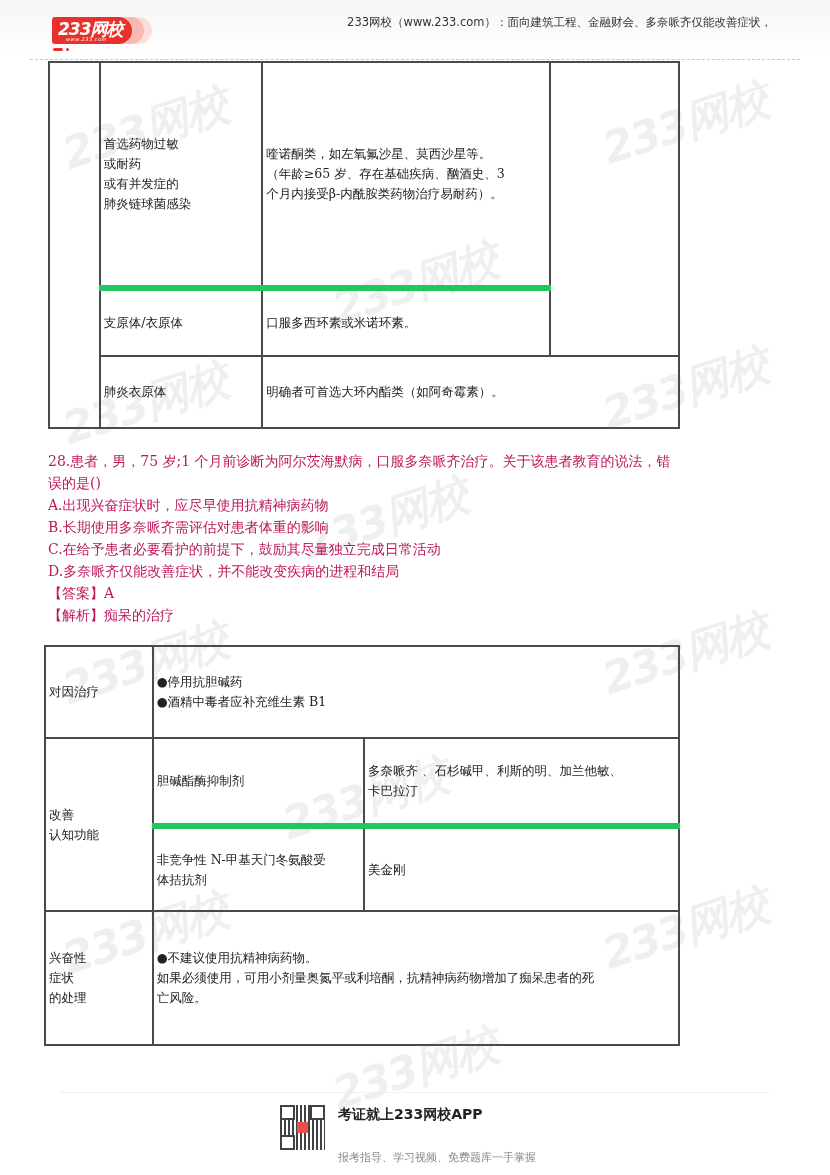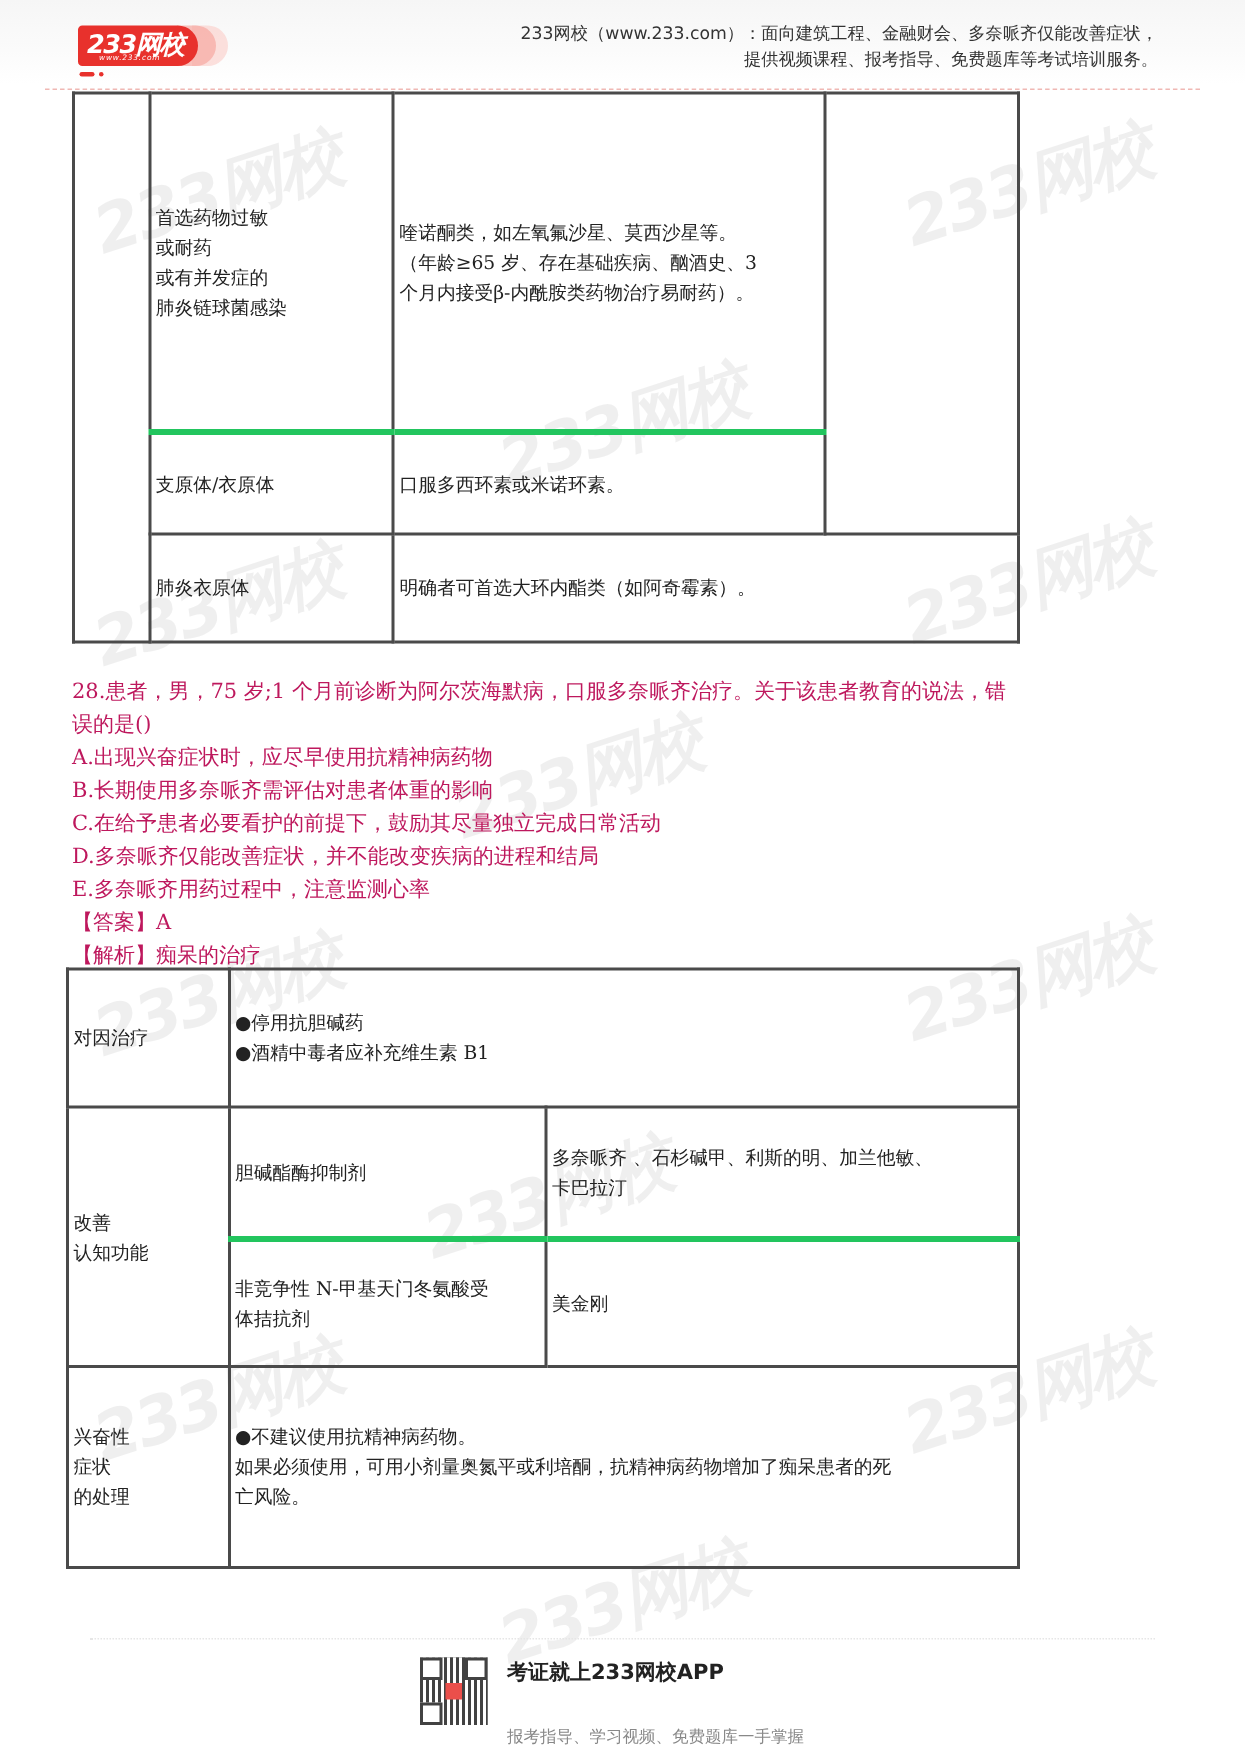--- a/index.html
+++ b/index.html
@@ -11,21 +11,21 @@
   .logo-text{position:absolute;left:6px;top:1px;font-family:"DejaVu Sans",sans-serif;font-weight:bold;font-style:italic;font-size:17px;letter-spacing:-1px;}
   .logo-url{position:absolute;left:14px;top:19px;font-family:"DejaVu Sans",sans-serif;font-size:5px;font-style:italic;letter-spacing:.5px;}
   .logo-dash{position:absolute;left:53px;top:48px;width:10px;height:3px;background:#e8312c;border-radius:2px;}
   .logo-dot{position:absolute;left:66px;top:48px;width:3px;height:3px;background:#e8312c;border-radius:50%;}
   .tagline{position:absolute;right:58px;top:14px;text-align:right;font-family:"DejaVu Sans",sans-serif;font-size:11.5px;line-height:17px;color:#333;}
   .hdr-rule{position:absolute;left:30px;top:59px;width:770px;border-top:1px dashed #f0b8b4;}
 
   table.t{position:absolute;border-collapse:collapse;font-size:12.5px;line-height:20px;}
   table.t td{border:2px solid #4a4a4a;padding:0 3px;vertical-align:middle;}
   table.t td.thin-b{border-bottom:1px solid #222;}
-  table.t td.thin-t{border-top:4px solid #22c55e;}
+  table.t td.thin-t{border-top:6px solid #22c55e;}
 
   .q{position:absolute;left:48px;top:450px;width:740px;font-size:14px;line-height:22px;color:#be185d;}
   .q p{margin:0;}
   .footer-rule{position:absolute;left:60px;top:1092px;width:710px;border-top:1px dotted #e6e6e6;}
   .qr{position:absolute;left:280px;top:1105px;width:45px;height:45px;background:
       repeating-linear-gradient(90deg,#222 0 2px,#fff 2px 4px),#222;opacity:.85;}
   .qr-box{position:absolute;width:11px;height:11px;border:2px solid #222;background:#fff;}
   .qr-center{position:absolute;left:17px;top:17px;width:11px;height:11px;background:#e8312c;}
   .ft-title{position:absolute;left:338px;top:1106px;font-family:"DejaVu Sans",sans-serif;font-weight:bold;font-size:14px;color:#222;}
   .ft-sub{position:absolute;left:338px;top:1130px;font-family:"DejaVu Sans",sans-serif;font-size:11px;color:#888;margin-top:20px;}
@@ -38,21 +38,20 @@
   <div class="logo-ghost2"></div>
   <div class="logo-ghost1"></div>
   <div class="logo">
     <span class="logo-text">233网校</span>
     <span class="logo-url">www.233.com</span>
   </div>
   <div class="logo-dash"></div>
   <div class="logo-dot"></div>
   <div class="tagline">
     <div>233网校（www.233.com）：面向建筑工程、金融财会、多奈哌齐仅能改善症状，</div>
-    <div>提供视频课程、报考指导、免费题库等考试培训服务。</div>
   </div>
 </div>
 <div class="hdr-rule"></div>
 
 <div class="wm" style="left:60px;top:100px;">233网校</div>
 <div class="wm" style="left:330px;top:255px;">233网校</div>
 <div class="wm" style="left:600px;top:95px;">233网校</div>
 <div class="wm" style="left:60px;top:375px;">233网校</div>
 <div class="wm" style="left:600px;top:360px;">233网校</div>
 <div class="wm" style="left:300px;top:490px;">233网校</div>
@@ -97,21 +96,20 @@
 </tbody>
   </table>
 
 <div class="q">
   <p>28.患者，男，75 岁;1 个月前诊断为阿尔茨海默病，口服多奈哌齐治疗。关于该患者教育的说法，错</p>
   <p>误的是()</p>
   <p>A.出现兴奋症状时，应尽早使用抗精神病药物</p>
   <p>B.长期使用多奈哌齐需评估对患者体重的影响</p>
   <p>C.在给予患者必要看护的前提下，鼓励其尽量独立完成日常活动</p>
   <p>D.多奈哌齐仅能改善症状，并不能改变疾病的进程和结局</p>
-  <p>E.多奈哌齐用药过程中，注意监测心率</p>
   <p>【答案】A</p>
   <p>【解析】痴呆的治疗</p>
 </div>
 
 <table class="t" style="left:44px;top:645px;width:636px;">
   <colgroup>
       <col style="width:108px">
       <col style="width:212px">
       <col style="width:316px">
     </colgroup>

